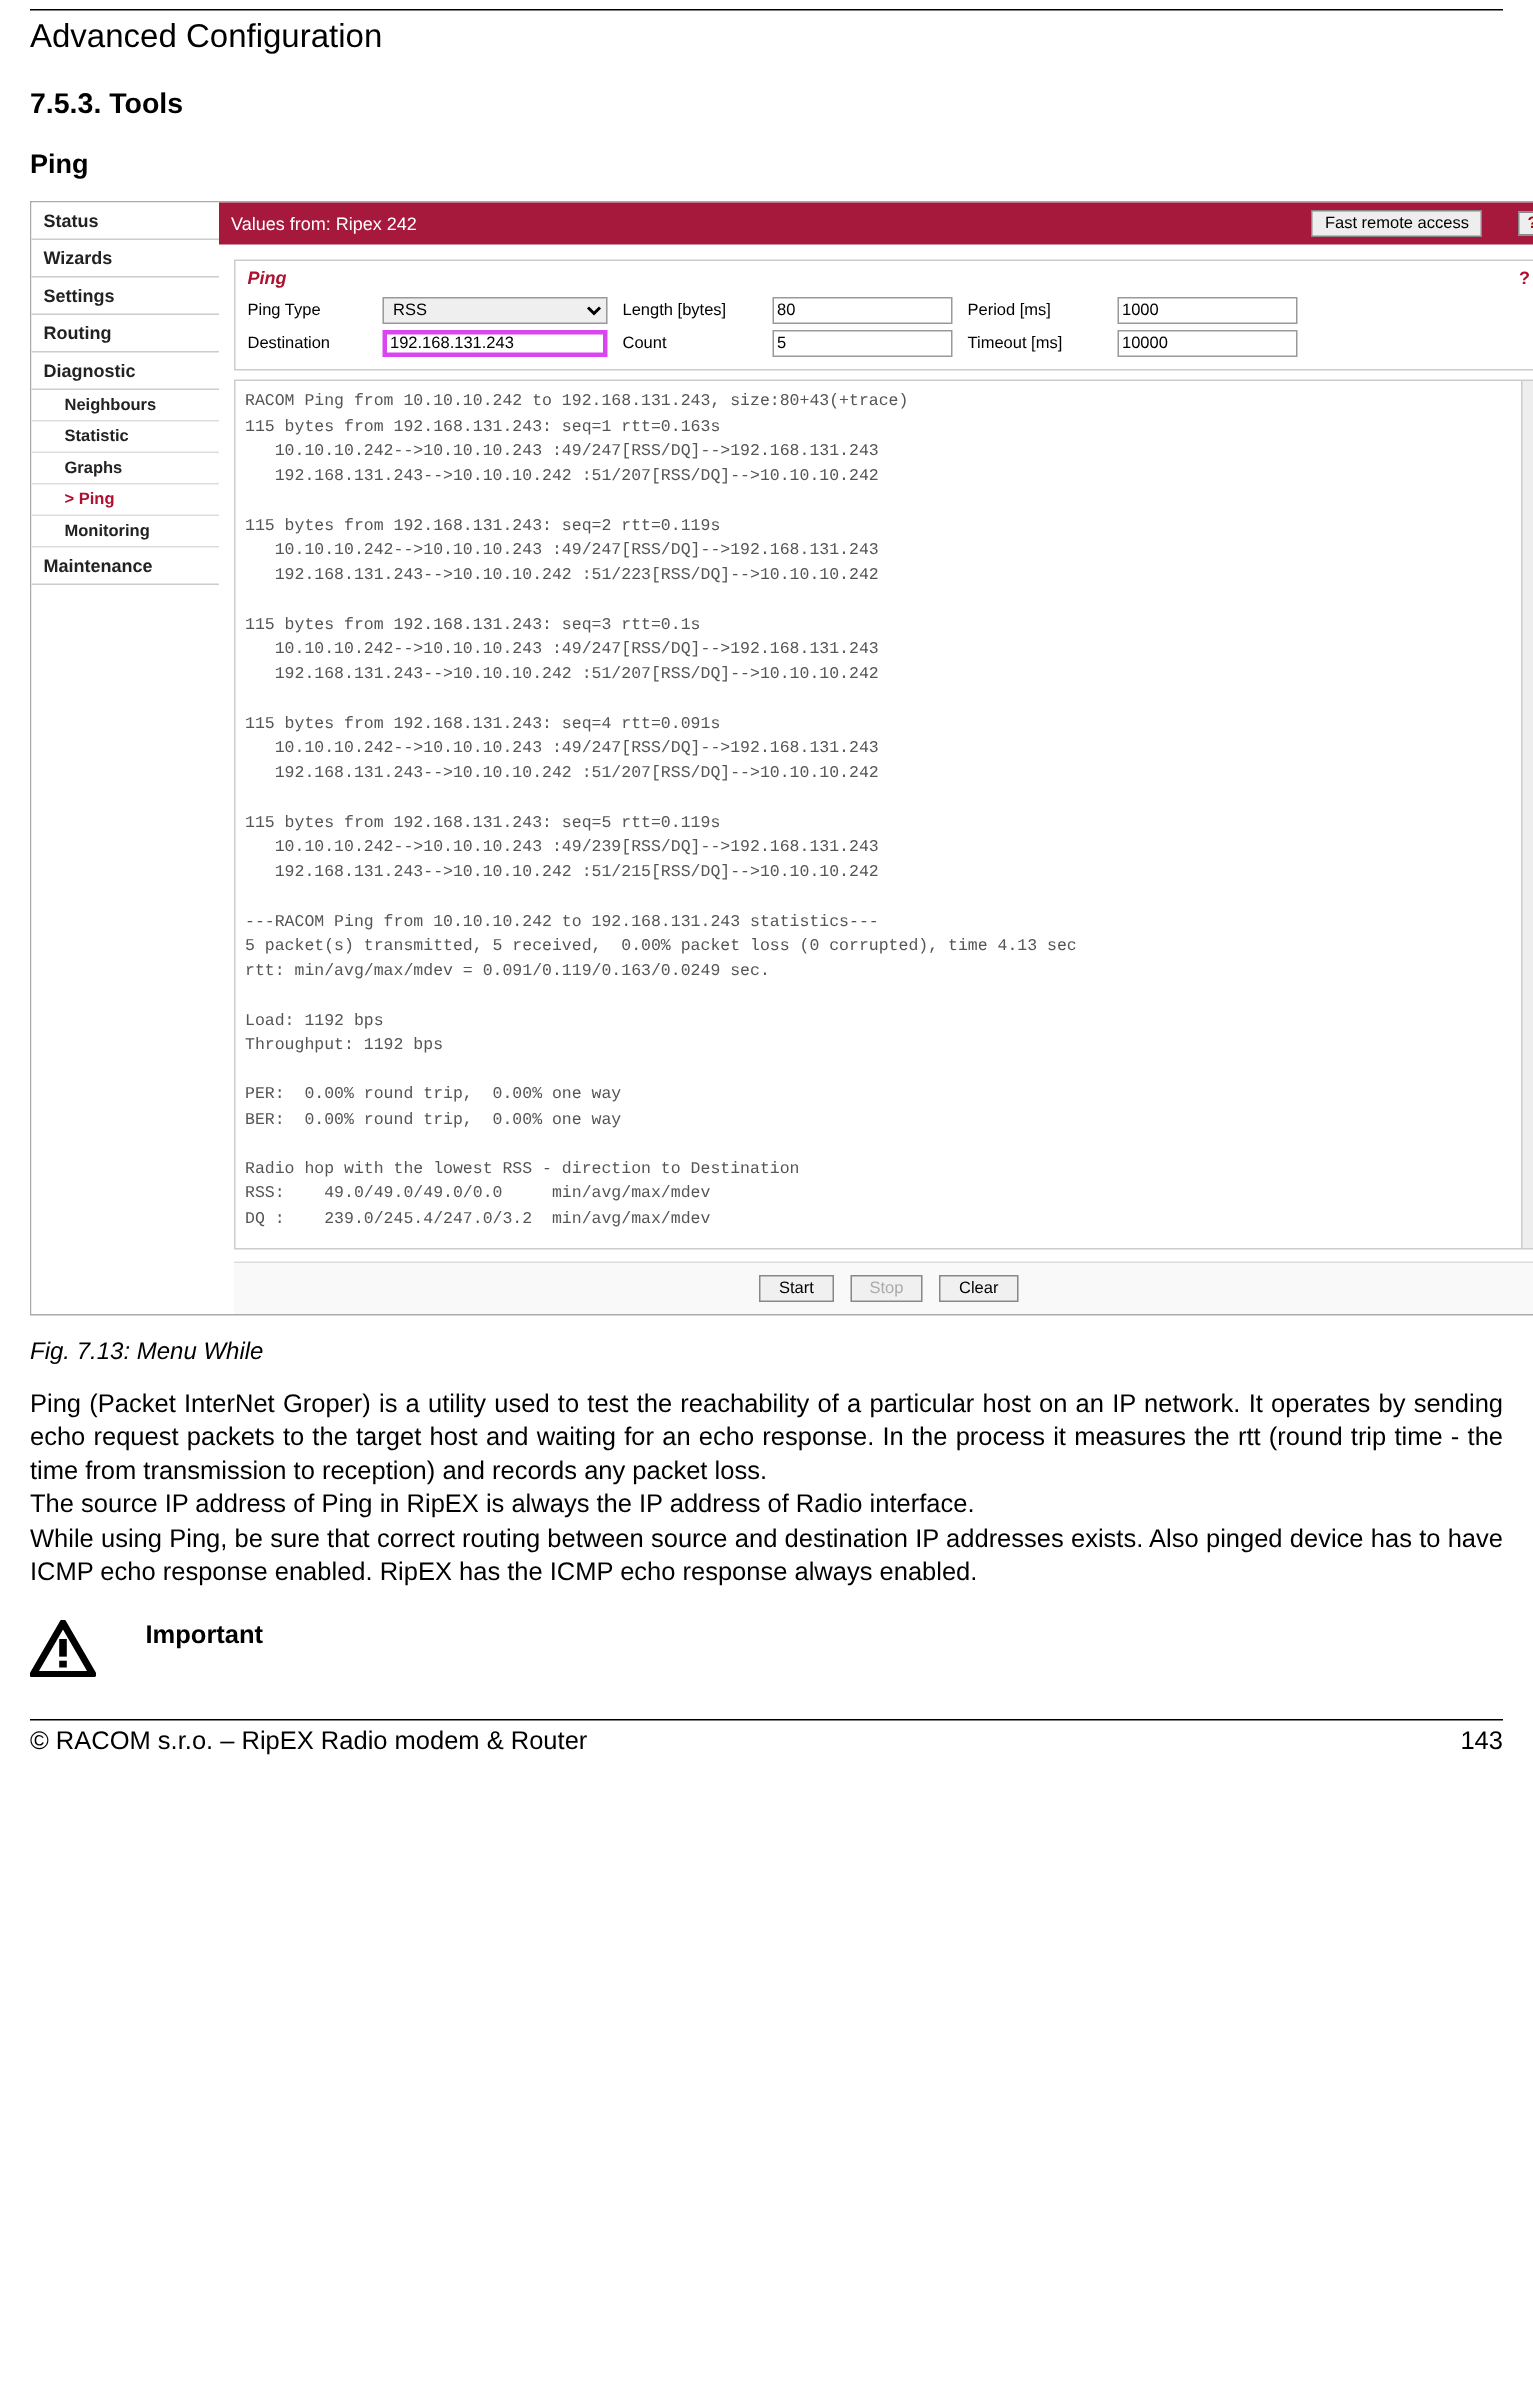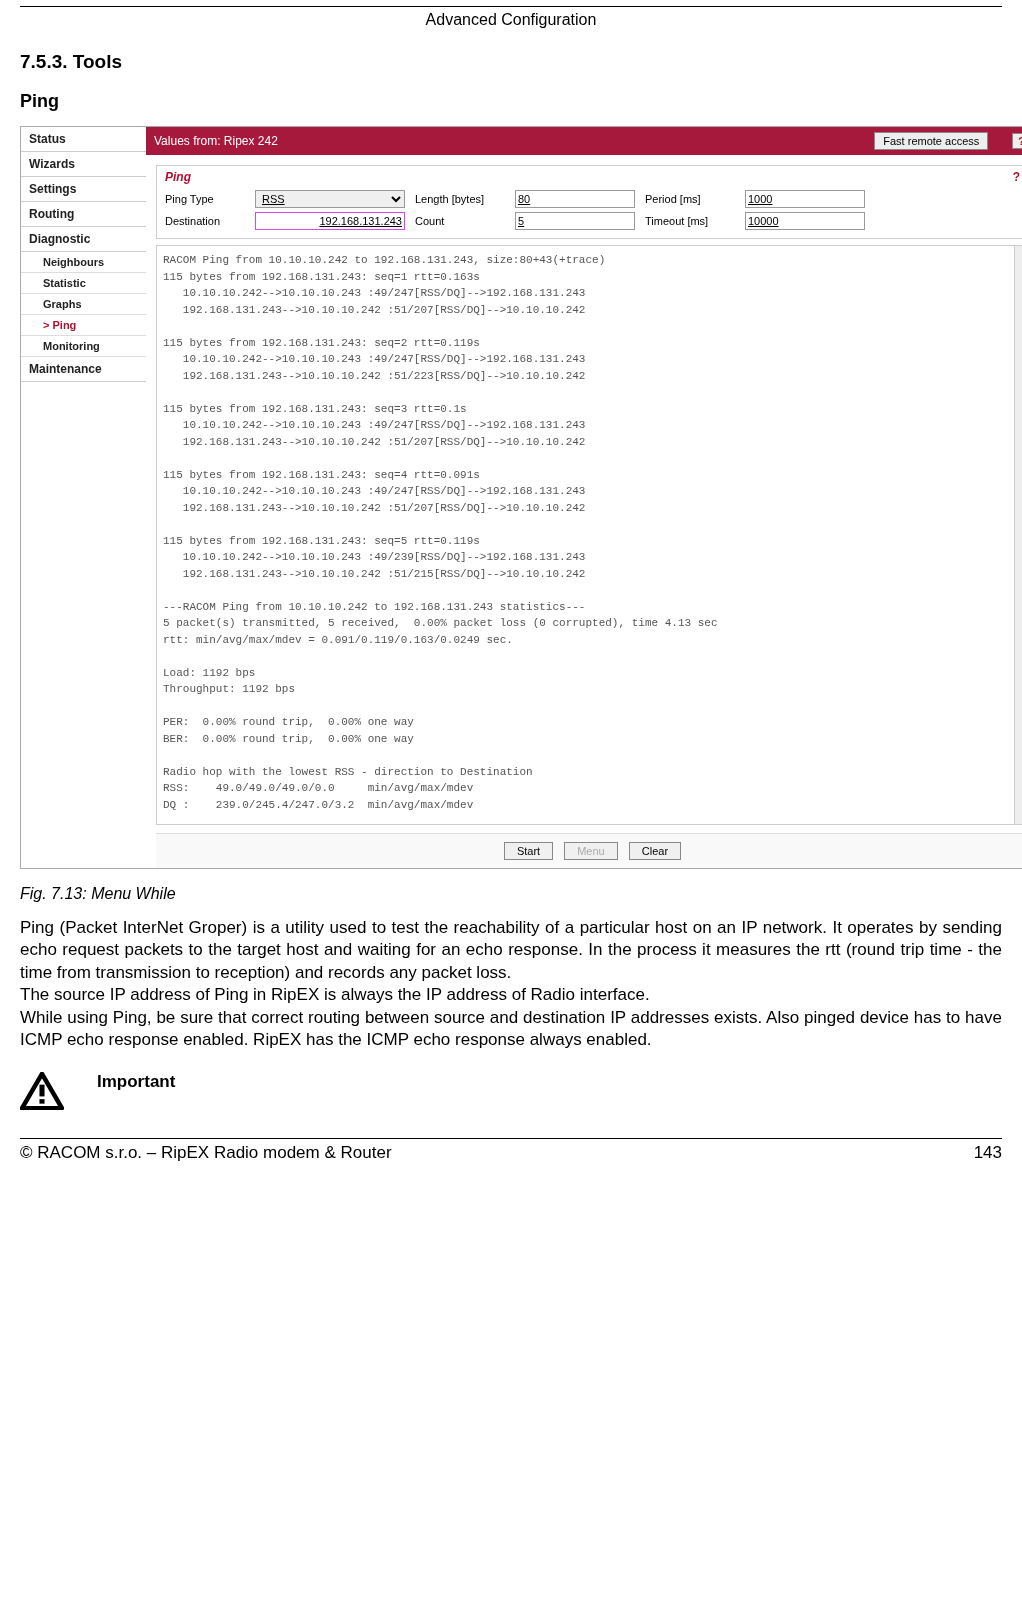--- a/index.html
+++ b/index.html
@@ -5,21 +5,21 @@
   * { box-sizing: border-box; margin: 0; padding: 0; }
   body {
     font-family: Arial, Helvetica, sans-serif;
     background: #fff;
     color: #000;
     width: 1022px;
     padding: 0 20px;
     font-size: 15px;
   }
   .top-rule { border-top: 1px solid #000; margin-top: 6px; }
-  .hdr-right { text-align: center; font-size: 16px; padding: 4px 0 14px 0; }
+  .hdr-right { text-align: left; font-size: 22px; padding: 4px 0 14px 0; }
   h2.sec-num { font-size: 19px; font-weight: bold; margin: 8px 0 18px 0; }
   h3.tool-hdr { font-size: 18px; font-weight: bold; margin: 0 0 14px 0; }
 
   
   .ui {
     border: 1px solid #aaa;
     font-size: 11px;
     width: 1020px;
     background: #fff;
   }
@@ -96,23 +96,22 @@
     gap: 4px 10px;
     padding: 4px 8px 8px 8px;
     align-items: center;
     font-size: 11px;
   }
   .formgrid select, .formgrid input {
     font-size: 11px;
     height: 18px;
     border: 1px solid #999;
     padding: 0 2px;
-    text-decoration: underline;
-  }
-  .formgrid .dest { border: 1px solid #d946ef; text-align: right; }
+  }
+  .formgrid .dest { border: 3px solid #d946ef; }
 
   .outputwrap {
     margin: 6px 10px 0 10px;
     border: 1px solid #ccc;
     background: #fff;
     height: 580px;
     overflow: hidden;
     position: relative;
   }
   .output {
@@ -260,21 +259,21 @@
 RSS:    49.0/49.0/49.0/0.0     min/avg/max/mdev
 DQ :    239.0/245.4/247.0/3.2  min/avg/max/mdev
 
 Radio hop with the lowest RSS - direction from Destination
 </div>
         <div class="scrollind"></div>
       </div>
 
       <div class="btnrow">
         <button>Start</button>
-        <button disabled="">Menu</button>
+        <button disabled="">Stop</button>
         <button>Clear</button>
       </div>
     </div>
   </div>
 </div>
 
 <div class="figcap">Fig. 7.13: Menu While</div>
 
 <p class="para">Ping (Packet InterNet Groper) is a utility used to test the reachability of a particular host on an IP network. It operates by sending echo request packets to the target host and waiting for an echo response. In the process it measures the rtt (round trip time - the time from transmission to reception) and records any packet loss.</p>
 <p class="para">The source IP address of Ping in RipEX is always the IP address of Radio interface.</p>

